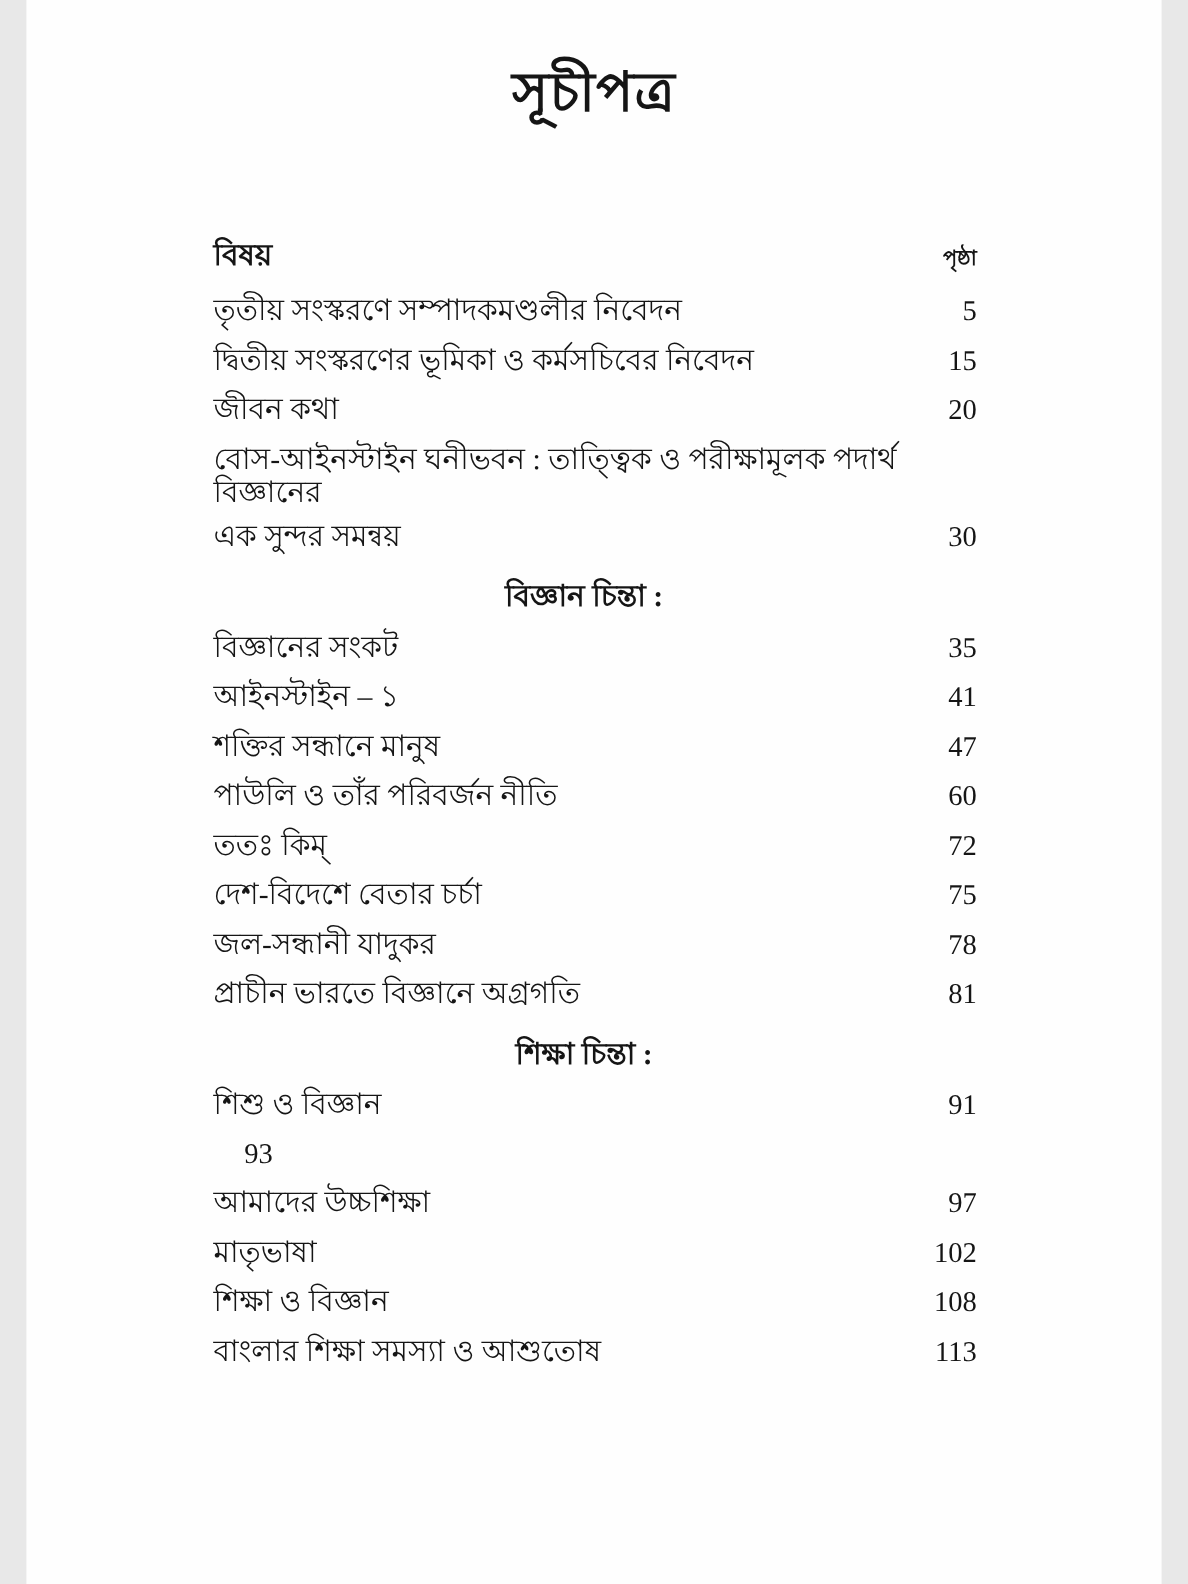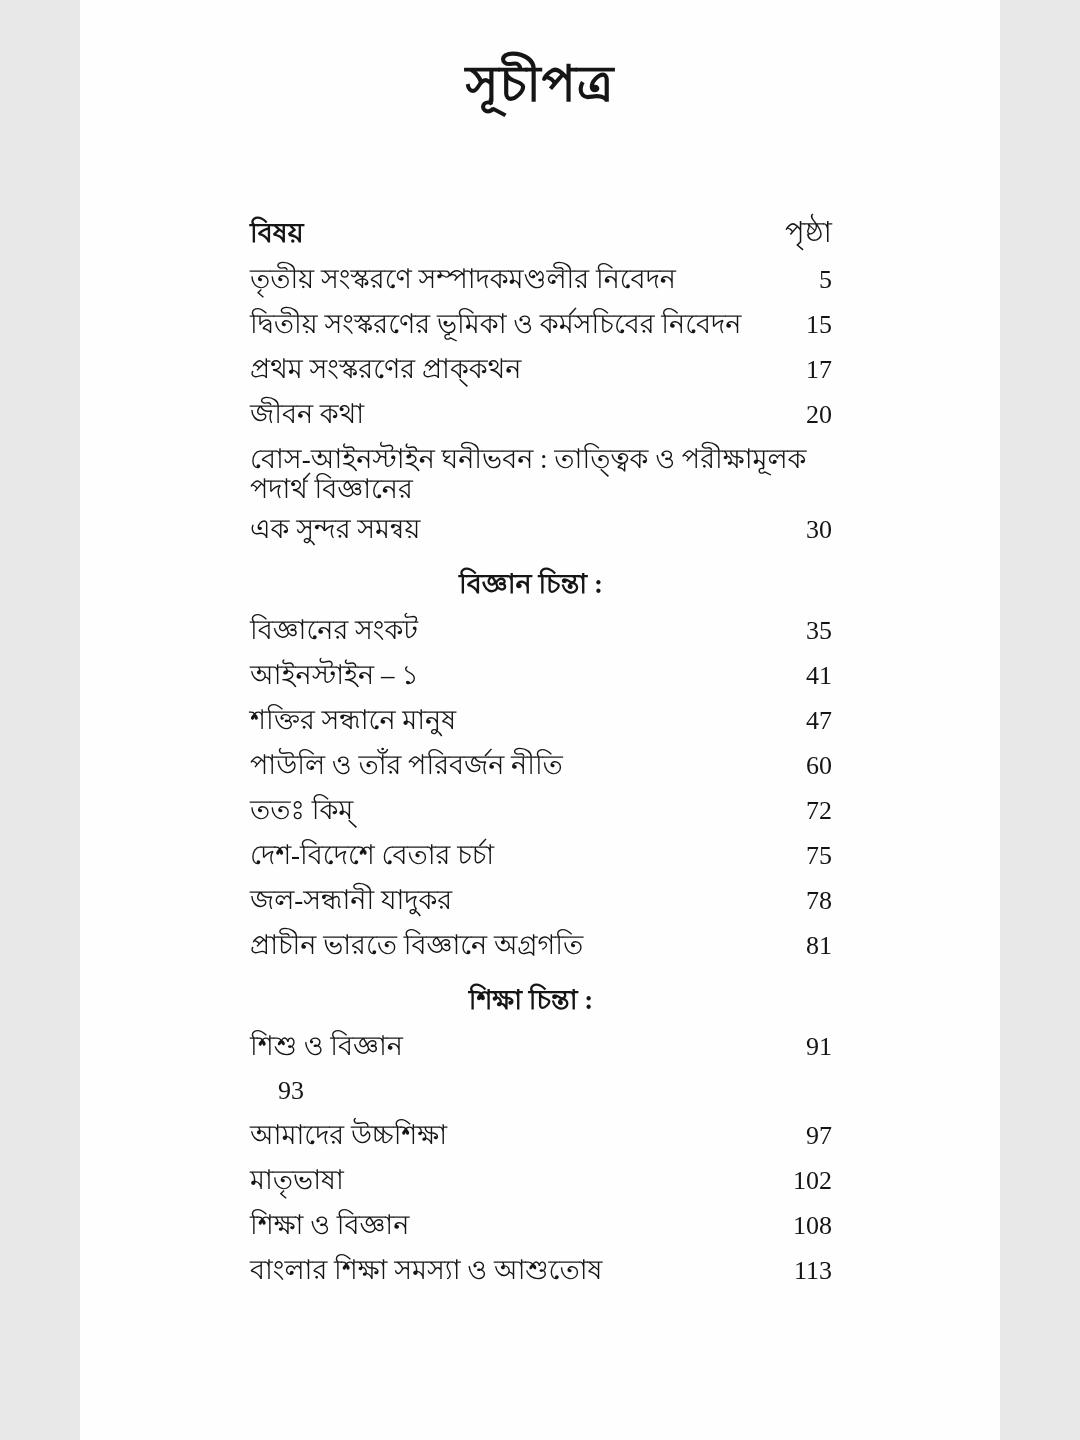--- a/index.html
+++ b/index.html
@@ -3,21 +3,21 @@
 <meta charset="utf-8">
 <style>
   html, body {
     margin: 0;
     padding: 0;
     background: #e8e8e8;
     font-family: "Liberation Serif", "DejaVu Serif", serif;
   }
   .page {
     position: relative;
-    width: 920px;
+    width: 1032px;
     height: 1440px;
     margin: 0 auto;
     background: #fefefe;
     color: #151515;
     overflow: hidden;
   }
   .doc-title {
     text-align: center;
     padding-top: 46px;
     font-size: 50px;
@@ -37,21 +37,21 @@
   }
   .row .label { flex: 1 1 auto; padding-right: 20px; }
   .row .pg {
     flex: 0 0 auto;
     font-size: 26px;
     font-family: "Liberation Serif", "DejaVu Serif", serif;
     text-align: right;
     min-width: 54px;
   }
   .toc-header { font-weight: bold; margin-bottom: 16px; }
-  .toc-header .pg { font-weight: normal; font-size: 29px; }
+  .toc-header .pg { font-weight: bold; font-size: 19px; }
   .section { font-weight: bold; margin-top: 24px; margin-bottom: 16px; text-align: center; }
   .wrap-first { margin-bottom: 10px; }
 </style>
 </head>
 <body>
 
 <div class="page">
 
   <div class="doc-title">সূচীপত্র</div>
 
@@ -65,24 +65,20 @@
     <div class="row">
       <span class="label">তৃতীয় সংস্করণে সম্পাদকমণ্ডলীর নিবেদন</span>
       <span class="pg">5</span>
     </div>
 
     <div class="row">
       <span class="label">দ্বিতীয় সংস্করণের ভূমিকা ও কর্মসচিবের নিবেদন</span>
       <span class="pg">15</span>
     </div>
 
-    <div class="row">
-      <span class="label">প্রথম সংস্করণের প্রাক্‌কথন</span>
-      <span class="pg">17</span>
-    </div>
 
     <div class="row">
       <span class="label">জীবন কথা</span>
       <span class="pg">20</span>
     </div>
 
 
     <div class="row wrap-first">
       <span class="label">বোস-আইনস্টাইন ঘনীভবন : তাত্ত্বিক ও পরীক্ষামূলক পদার্থ বিজ্ঞানের</span>
     </div>

